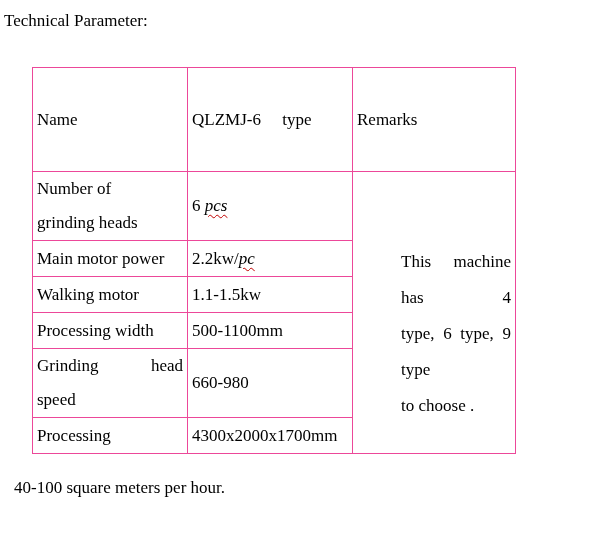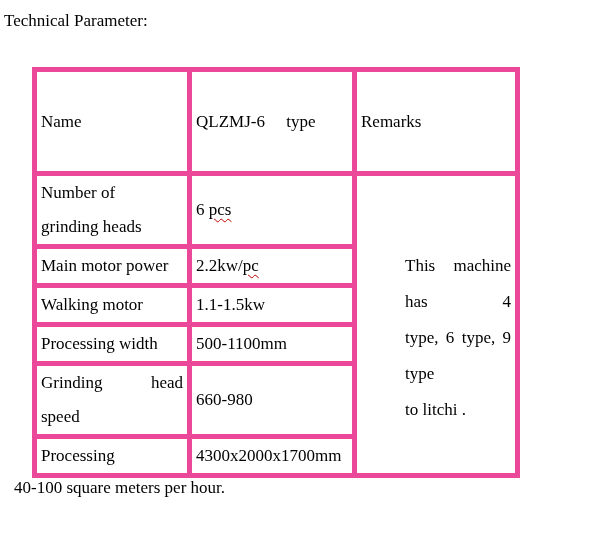--- a/index.html
+++ b/index.html
@@ -24,21 +24,21 @@
     left: 32px; top: 67px;
     width: 483px;
     border-collapse: collapse;
     table-layout: fixed;
   }
   col.c1 { width: 155px; }
   col.c2 { width: 165px; }
   col.c3 { width: 163px; }
 
   td {
-    border: 5px solid #ec4899;
+    border: 1px solid #ec4899;
     padding: 0 4px;
     vertical-align: middle;
     line-height: 34px;
     font-weight: normal;
     overflow: hidden;
   }
   tr.row-header { height: 104px; }
   tr.row-tall   { height: 68px; }
   tr.row-std    { height: 36px; padding-left: 40px; }
 
@@ -51,20 +51,21 @@
     vertical-align: top;
     padding-top: 72px;
     line-height: 36px;
     padding-left: 48px;
   }
 
   .sq {
     text-decoration: underline wavy #c00000;
     text-decoration-thickness: 1px;
     text-underline-offset: 3px;
+    font-style: italic;
   }
 
   .description {
     position: absolute;
     left: 14px; top: 469px;
     width: 574px;
     line-height: 38px;
   }
 </style>
 </head>
@@ -88,21 +89,21 @@
 
   <tr class="row-tall">
     <td>
       <div>Number of</div>
       <div>grinding heads</div>
     </td>
     <td><span>6 </span><span class="sq">pcs</span></td>
     <td class="remarks-cell" rowspan="6">
       <div class="jline">This machine has 4</div>
       <div class="jline">type, 6 type, 9 type</div>
-      <div>to litchi .</div>
+      <div>to choose .</div>
     </td>
   </tr>
 
   <tr class="row-std">
     <td>Main motor power</td>
     <td><span>2.2kw/</span><span class="sq">pc</span></td>
   </tr>
 
   <tr class="row-std">
     <td>Walking motor</td>

